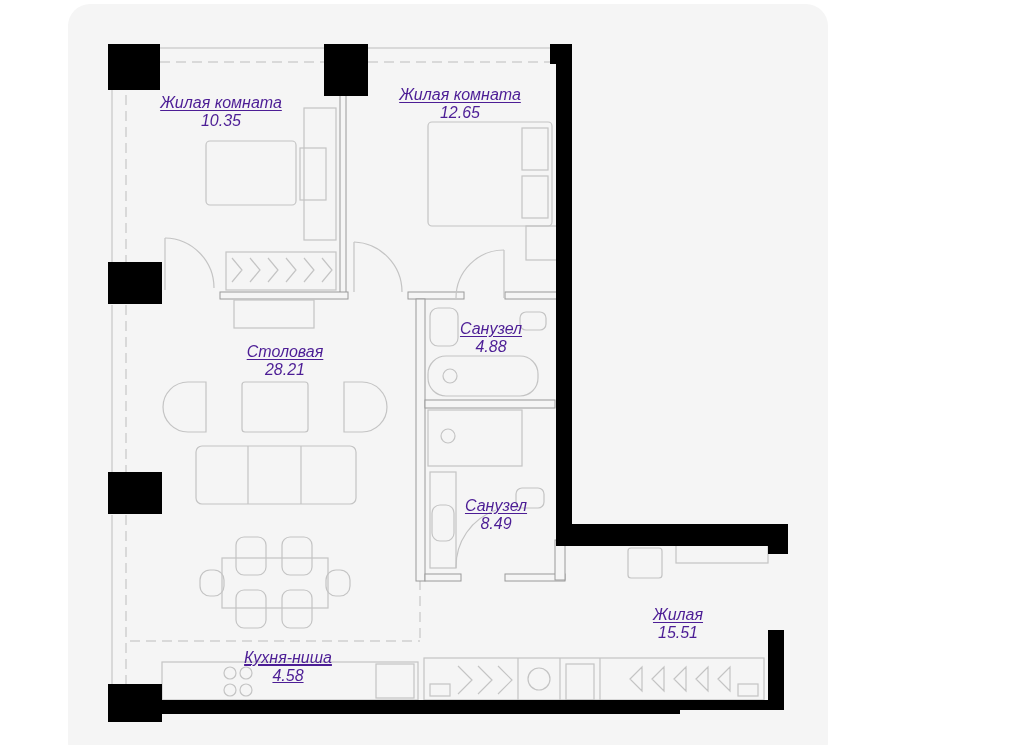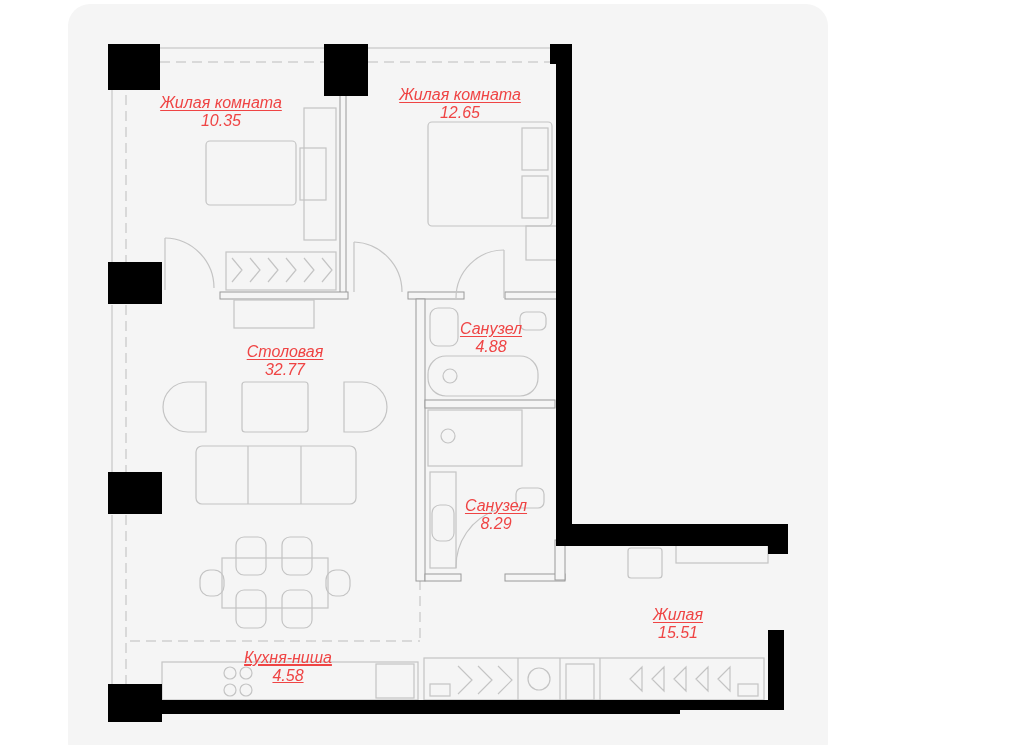--- a/index.html
+++ b/index.html
@@ -2,21 +2,21 @@
 <html><head>
   <meta charset="utf-8">
   <style>
     html, body { margin: 0; padding: 0; background: #ffffff; }
     body { width: 1024px; height: 745px; position: relative; overflow: hidden; font-family: "Liberation Sans", sans-serif; }
     .card {
       position: absolute; left: 68px; top: 4px; width: 760px; height: 760px;
       background: #f5f5f5; border-radius: 22px;
     }
     svg.plan { position: absolute; left: 0; top: 0; }
-    .lbl { position: absolute; text-align: center; font-style: italic; color: #ef4444; font-size: 16px; line-height: 18px; white-space: nowrap; transform: translateX(-50%); }
+    .lbl { position: absolute; text-align: center; font-style: italic; color: #4c1d95; font-size: 16px; line-height: 18px; white-space: nowrap; transform: translateX(-50%); }
     .lbl .name { text-decoration: underline; text-underline-offset: 2px; display: block; }
     .lbl .area { display: block; }
   </style>
 </head>
 <body>
 
 <div class="card"></div>
 
 <svg class="plan" width="1024" height="745" viewBox="0 0 1024 745">
 
@@ -145,25 +145,25 @@
 <div class="lbl" style="left:460px; top:86px;">
   <span class="name">Жилая комната</span>
   <span class="area">12.65</span>
 </div>
 <div class="lbl" style="left:491px; top:320px;">
   <span class="name">Санузел</span>
   <span class="area">4.88</span>
 </div>
 <div class="lbl" style="left:285px; top:343px;">
   <span class="name">Столовая</span>
-  <span class="area">32.77</span>
+  <span class="area">28.21</span>
 </div>
 <div class="lbl" style="left:496px; top:497px;">
   <span class="name">Санузел</span>
-  <span class="area">8.29</span>
+  <span class="area">8.49</span>
 </div>
 <div class="lbl" style="left:678px; top:606px;">
   <span class="name">Жилая</span>
   <span class="area">15.51</span>
 </div>
 <div class="lbl" style="left:288px; top:649px;text-decoration:underline;">
   <span class="name">Кухня-ниша</span>
   <span class="area">4.58</span>
 </div>
 

